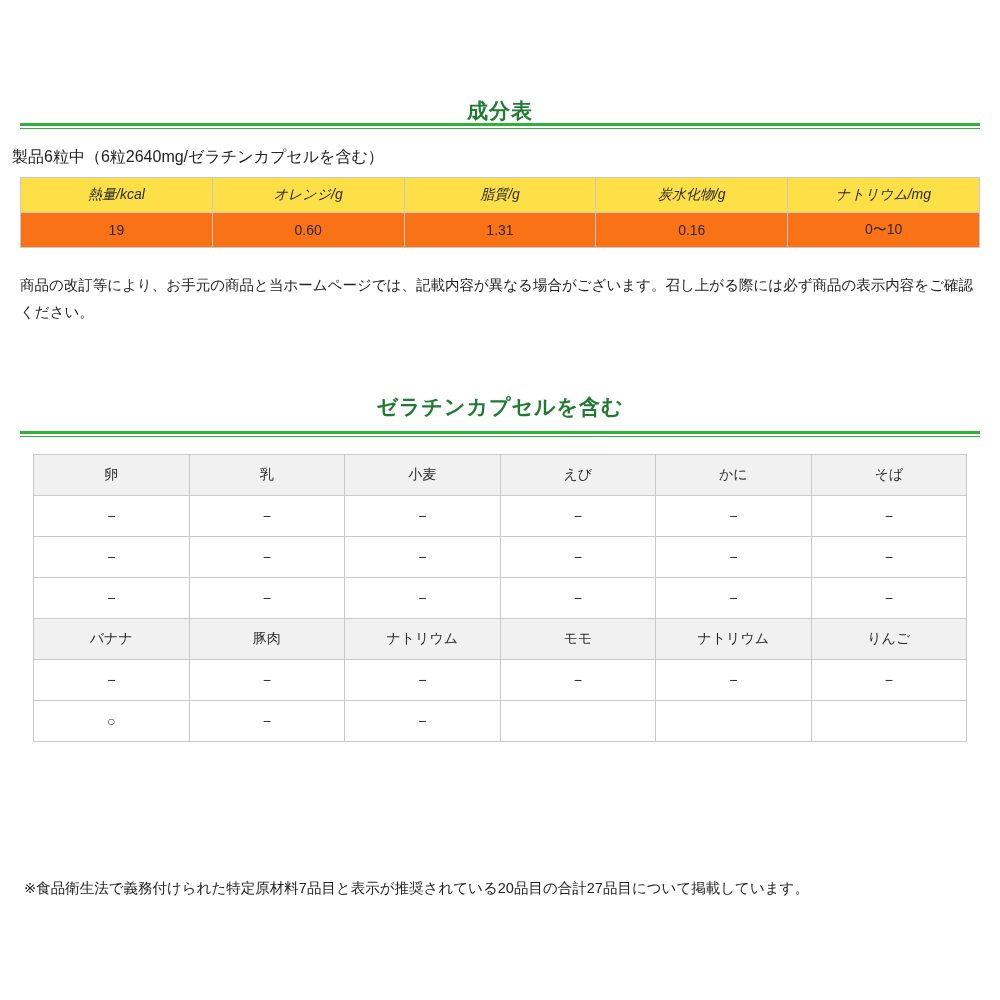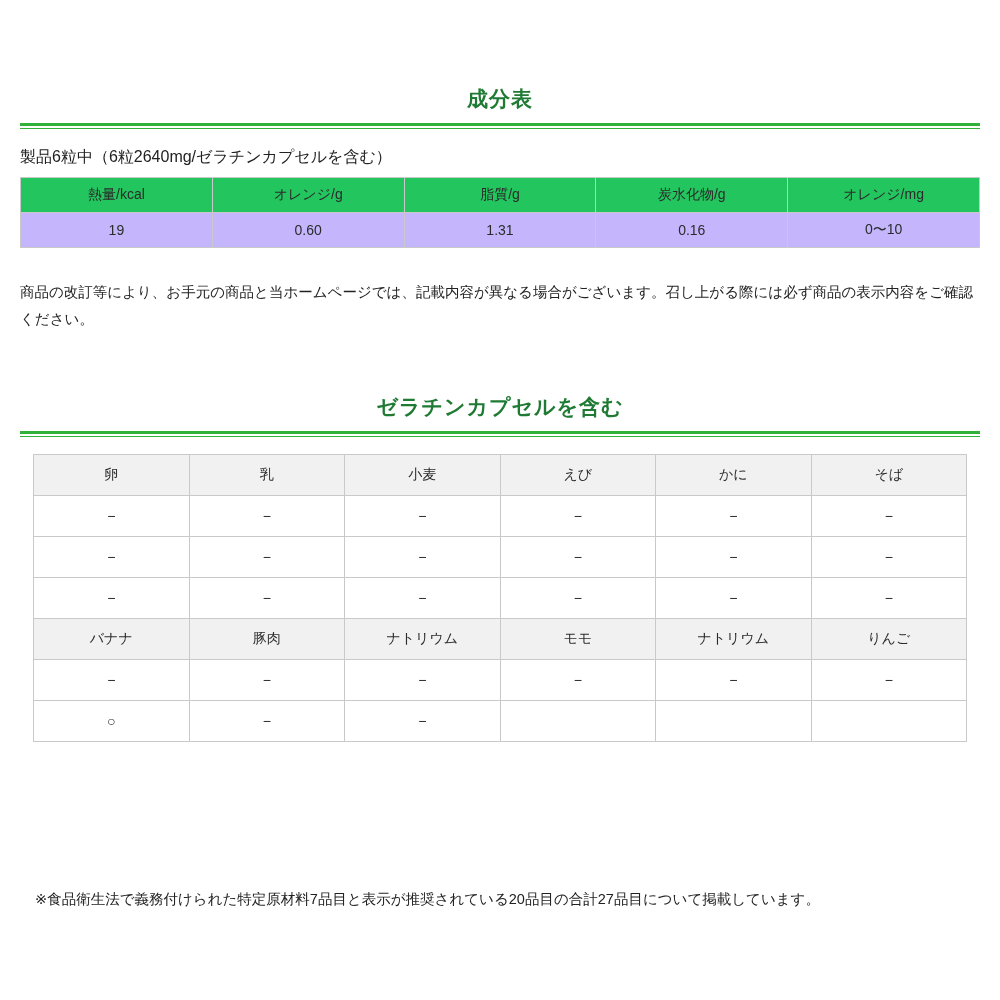--- a/index.html
+++ b/index.html
@@ -54,24 +54,25 @@
   table.grid td {
     border: 1px solid #c9c9c9;
     text-align: center;
     font-size: 14px;
     color: #2b2b2b;
     padding: 0;
     height: 34px;
     vertical-align: middle;
   }
   table.grid tr.head td {
-    background: #22c55e;
+    background: #fde047;
+    font-style: italic;
   }
   table.grid tr.val td {
-    background: #c4b5fd;
+    background: #f97316;
   }
 
   
   .disclaimer {
     font-size: 14.5px;
     line-height: 1.85;
     color: #222;
     margin: 0;
   }
   table.allergen {
@@ -93,61 +94,61 @@
   }
   table.allergen tr.mark td {
     background: #ffffff;
   }
   .dash { letter-spacing: 0; }
 
   .footnote {
     font-size: 14.5px;
     color: #222;
     line-height: 1.6;
-    margin: 15px;
+    margin: 4px;
   }
 
   
   .pos { position: absolute; box-sizing: border-box; }
 </style>
 </head>
 <body>
 
 <div class="page">
 
-  <div class="pos" style="left:20px; top:88px; width:960px;">
+  <div class="pos" style="left:20px; top:100px; width:960px;">
     <div class="section-title">成分表</div>
   </div>
 
   <div class="pos green-double" style="left:20px; top:123px; width:960px;"></div>
 
-  <div class="pos" style="left:20px; top:147px; width:960px;">製品6粒中（6粒2640mg/ゼラチンカプセルを含む）</div>
+  <div class="pos" style="left:12px; top:147px; width:960px;">製品6粒中（6粒2640mg/ゼラチンカプセルを含む）</div>
 
   <div class="pos" style="left:20px; top:177px; width:960px;">
     <table class="grid">
       <tbody>
         <tr class="head">
           <td>熱量/kcal</td>
           <td>オレンジ/g</td>
           <td>脂質/g</td>
           <td>炭水化物/g</td>
-          <td>オレンジ/mg</td>
+          <td>ナトリウム/mg</td>
         </tr>
         <tr class="val">
           <td>19</td>
           <td>0.60</td>
           <td>1.31</td>
           <td>0.16</td>
           <td>0〜10</td>
         </tr>
       </tbody>
     </table>
   </div>
 
-  <div class="pos disclaimer" style="left:20px; top:279px; width:960px;">商品の改訂等により、お手元の商品と当ホームページでは、記載内容が異なる場合がございます。召し上がる際には必ず商品の表示内容をご確認ください。</div>
+  <div class="pos disclaimer" style="left:20px; top:272px; width:960px;">商品の改訂等により、お手元の商品と当ホームページでは、記載内容が異なる場合がございます。召し上がる際には必ず商品の表示内容をご確認ください。</div>
 
   <div class="pos" style="left:20px; top:396px; width:960px;">
     <div class="section-title">ゼラチンカプセルを含む</div>
   </div>
 
   <div class="pos green-double" style="left:20px; top:431px; width:960px;"></div>
 
   <div class="pos" style="left:33px; top:454px; width:934px;">
     <table class="allergen">
       <tbody id="allergen-body">

